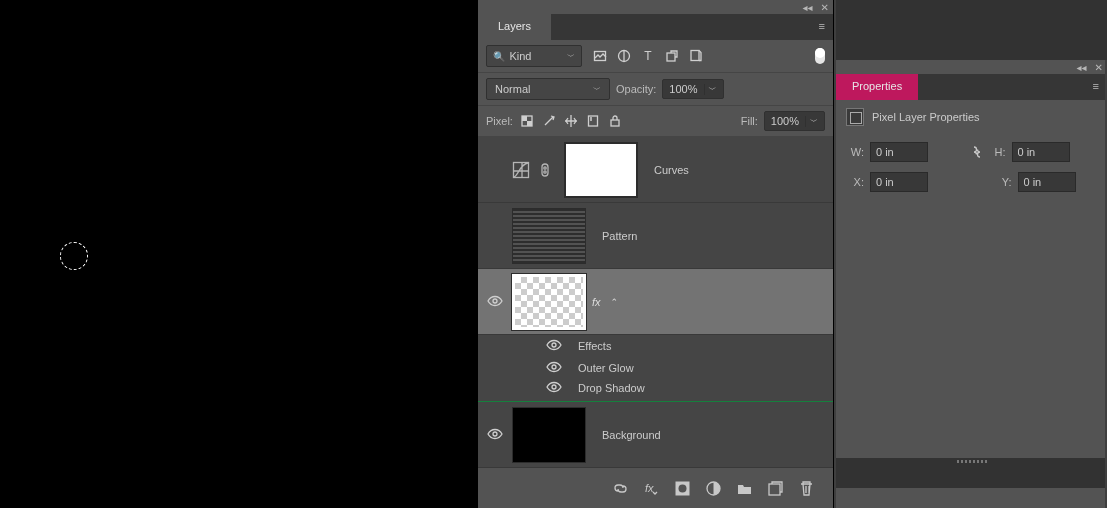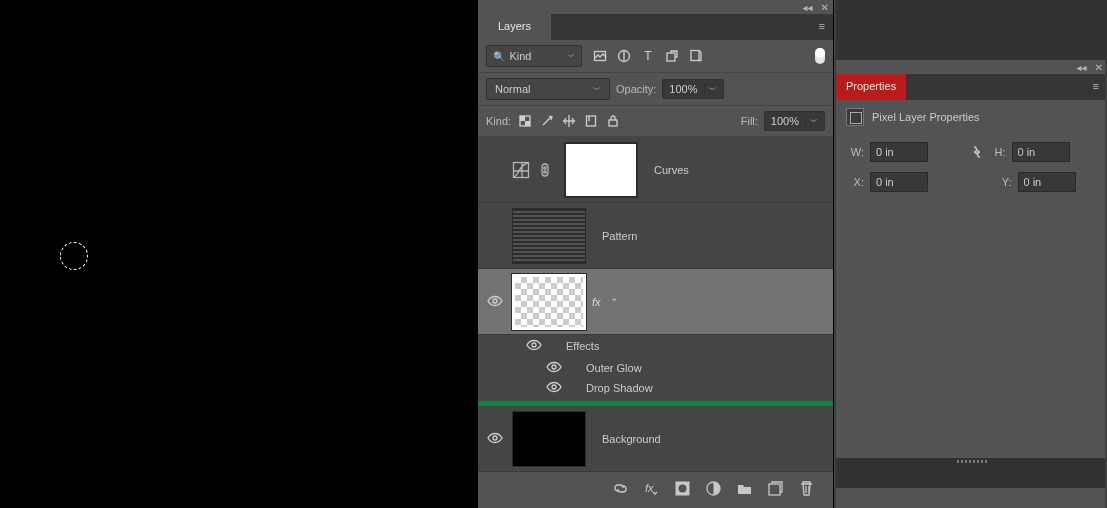--- a/index.html
+++ b/index.html
@@ -44,30 +44,30 @@
  linear-gradient(-45deg,#ccc 25%,transparent 25%),
  linear-gradient(45deg,transparent 75%,#ccc 75%),
  linear-gradient(-45deg,transparent 75%,#ccc 75%);
  background-size:12px 12px;background-position:0 0,0 6px,6px -6px,-6px 0;background-color:#fff;border:3px solid #fff;outline:1px solid #2c2c2c}
 .thumb.pattern{background:#3a3a3a;background-image:repeating-linear-gradient(0deg,#2d2d2d 0 2px,#525252 2px 4px),repeating-linear-gradient(90deg,rgba(0,0,0,.3) 0 3px,transparent 3px 12px)}
 .adj-icons{display:flex;gap:6px;margin-right:4px}
 .adj-icons svg{width:18px;height:18px;fill:none;stroke:#b5b5b5;stroke-width:1.3}
 .lname{margin-left:10px;flex:1}
 .fx-ind{font-style:italic;margin-right:4px;color:#ddd}
 .collapse-arr{font-size:9px;color:#ddd;cursor:pointer}
-.sub{min-height:22px;padding:2px 6px 2px 48px;display:flex;align-items:center;gap:24px}
+.sub{min-height:22px;padding:2px 6px 2px 68px;display:flex;align-items:center;gap:16px}
 .sub2{padding-left:68px}
 .footer{position:absolute;bottom:6px;left:0;right:0;height:28px;display:flex;justify-content:flex-end;align-items:center;gap:14px;padding:0 18px}
 .footer svg{width:17px;height:17px;fill:none;stroke:#c8c8c8;stroke-width:1.3}
 .fbtn{cursor:pointer;display:flex}
 .right-panel{position:absolute;left:836px;top:60px;width:271px;height:448px;background:#535353}
 .right-dark{position:absolute;left:836px;top:0;width:271px;height:60px;background:#323232}
 .rp-titlebar{height:14px;display:flex;justify-content:flex-end;align-items:center;padding:0 4px;gap:8px}
 .rp-tab-row{display:flex;background:#363636;height:26px}
-.rp-tab{background:#b91c1c;padding:6px 10px 0;color:#e6e6e6}
+.rp-tab{background:#be185d;padding:6px 16px 0;color:#e6e6e6}
 .rp-desc{display:flex;align-items:center;gap:8px;padding:8px 10px}
 .rp-pxicon{width:18px;height:18px;background:#3a3a3a;border:1px solid #777;position:relative}
 .rp-pxicon:before{content:"";position:absolute;left:3px;top:3px;width:10px;height:10px;background:#3a3a3a;border:1px solid #aaa}
 .rp-fields{padding:8px 10px;display:flex;flex-wrap:wrap;gap:10px 0}
 .field{display:flex;align-items:center;gap:6px;width:50%}
 .field input{background:#383838;border:1px solid #2a2a2a;color:#ccc;padding:2px 5px;width:58px;height:20px;font-size:11px}
 .field-label{width:18px;text-align:right;color:#bbb}
 .link-btn{width:22px;height:20px;display:flex;align-items:center;justify-content:center;cursor:pointer;margin-left:-6px}
 .link-btn svg{width:16px;height:12px;fill:none;stroke:#c8c8c8;stroke-width:1.3}
 .bottom-strip{position:absolute;left:836px;bottom:20px;width:271px;height:30px;background:#323232}
@@ -139,21 +139,21 @@
       <span class="chev">﹀</span>
     </div>
     <span class="lbl">Opacity:</span>
     <div class="pct-box">
       <span>100%</span>
       <span class="pct-chev">﹀</span>
     </div>
   </div>
 
   <div class="row">
-    <span class="lbl">Kind:</span>
+    <span class="lbl">Pixel:</span>
     <div class="lock-icons">
       <div class="lic">
           <svg viewBox="0 0 14 14">
             <rect x="2" y="2" width="5" height="5" fill="#cfcfcf" stroke="none"></rect>
             <rect x="7" y="7" width="5" height="5" fill="#cfcfcf" stroke="none"></rect>
             <rect x="2" y="2" width="10" height="10"></rect>
           </svg>
         </div>
       <div class="lic">
           <svg viewBox="0 0 14 14">
@@ -228,21 +228,21 @@
           </svg></span>
       <span>Effects</span>
     </div>
     <div class="sub sub2">
       <span class="eye"><svg viewBox="0 0 16 12">
             <path d="M1 6s2.5-4.5 7-4.5S15 6 15 6s-2.5 4.5-7 4.5S1 6 1 6z"></path>
             <circle cx="8" cy="6" r="2"></circle>
           </svg></span>
       <span>Outer Glow</span>
     </div>
-    <div class="sub sub2" style="border-bottom:5px solid #15803d;padding-bottom:6px">
+    <div class="sub sub2" style="border-bottom:1px solid #15803d;padding-bottom:6px">
       <span class="eye"><svg viewBox="0 0 16 12">
             <path d="M1 6s2.5-4.5 7-4.5S15 6 15 6s-2.5 4.5-7 4.5S1 6 1 6z"></path>
             <circle cx="8" cy="6" r="2"></circle>
           </svg></span>
       <span>Drop Shadow</span>
     </div>
 
     <div class="layer">
       <div class="vis">
           <span class="eye"><svg viewBox="0 0 16 12">

